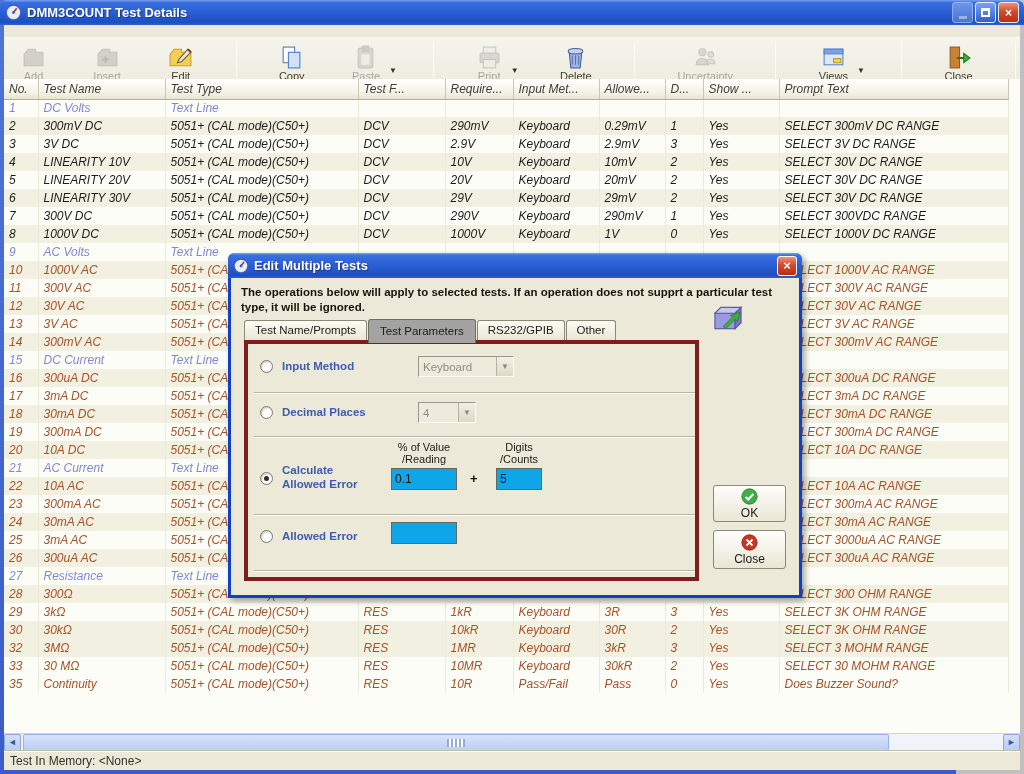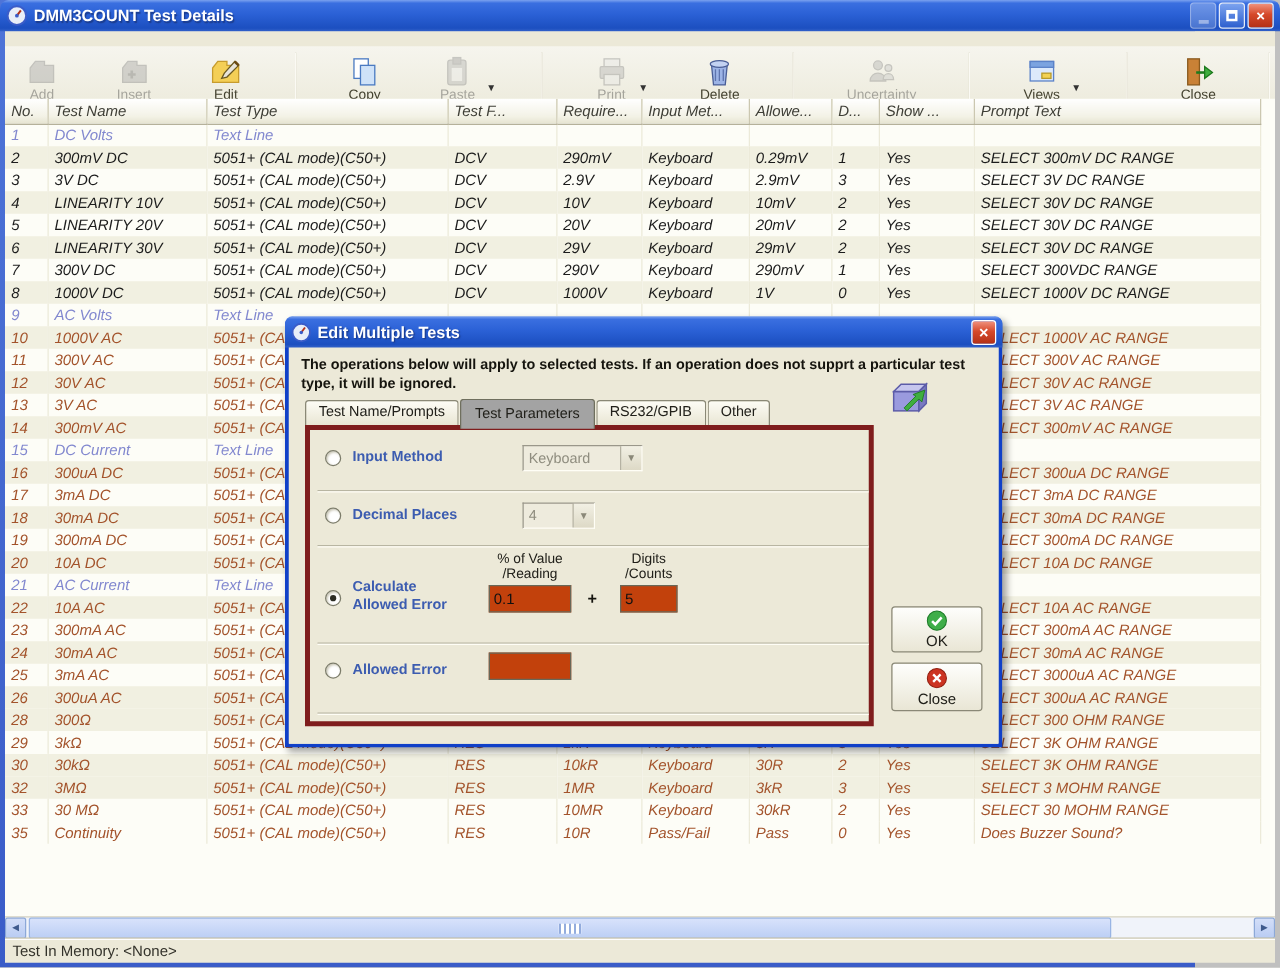--- a/index.html
+++ b/index.html
@@ -104,21 +104,21 @@
   .radio.checked::after { content:""; position:absolute; left:3px; top:3px; width:5px; height:5px;
     border-radius:50%; background:#2c2c24; }
   .p-label { position:absolute; font-size:11.5px; font-weight:bold; color:#3c5cb0; white-space:nowrap; }
   .p-head { position:absolute; font-size:11px; color:#21201a; text-align:center; width:90px; }
   .combo { position:absolute; height:21px; border:1px solid #9a978a;
     border-right-color:#fffef6; border-bottom-color:#fffef6; background:#eeebdd;
     display:flex; align-items:center; }
   .combo .c-text { flex:1; font-size:11.5px; color:#8f8d7f; padding-left:4px; overflow:hidden; }
   .combo .c-btn { width:17px; height:19px; background:linear-gradient(180deg,#f2f0e4,#ddd9c6);
     border-left:1px solid #b5b2a2; color:#8a8878; font-size:8px; text-align:center; line-height:19px; }
-  .tbox { position:absolute; height:22px; border:1px solid #686858; background:#c2410c;
+  .tbox { position:absolute; height:22px; border:1px solid #686858; background:#0ea5e9;
     font-size:12px; color:#111; padding:0 3px; font-family:"Liberation Sans",sans-serif; }
   .plus { position:absolute; font-size:13px; font-weight:bold; color:#15140e; }
   .dlg-btn { position:absolute; left:482px; width:73px; border:1px solid #8a8877; border-radius:3px;
     background:linear-gradient(180deg,#fefefc,#e9e6d5); display:flex; flex-direction:column;
     align-items:center; justify-content:center; font-size:12px; color:#21201a; gap:1px; }
   .dlg-btn svg { width:17px; height:17px; }
   .btn-ok { top:232px; height:37px; }
   .btn-close { top:277px; height:39px; }
 </style>
 </head>
@@ -625,20 +625,32 @@
         <td>5051+ (CAL mode)(C50+)</td>
         <td></td>
         <td></td>
         <td></td>
         <td></td>
         <td></td>
         <td></td>
         <td>SELECT 300uA AC RANGE</td>
       </tr>
 
+      <tr class="section rowbg0">
+        <td>27</td>
+        <td>Resistance</td>
+        <td>Text Line</td>
+        <td></td>
+        <td></td>
+        <td></td>
+        <td></td>
+        <td></td>
+        <td></td>
+        <td></td>
+      </tr>
 
       <tr class="selected alt">
         <td>28</td>
         <td>300Ω</td>
         <td>5051+ (CAL mode)(C50+)</td>
         <td></td>
         <td></td>
         <td></td>
         <td></td>
         <td></td>

